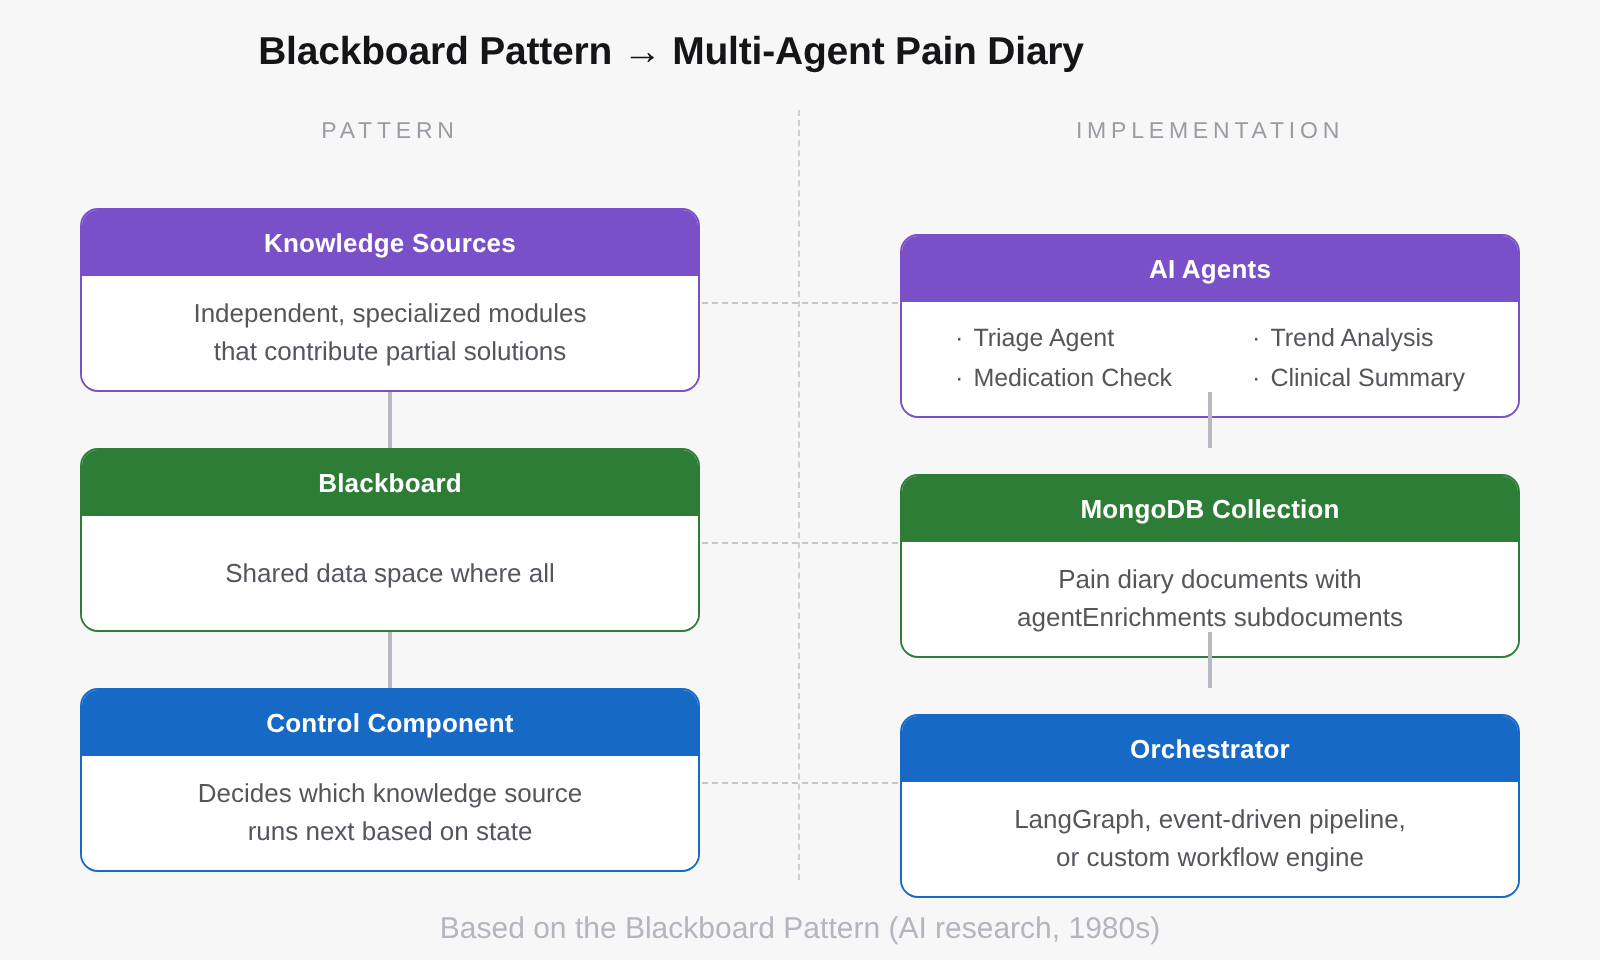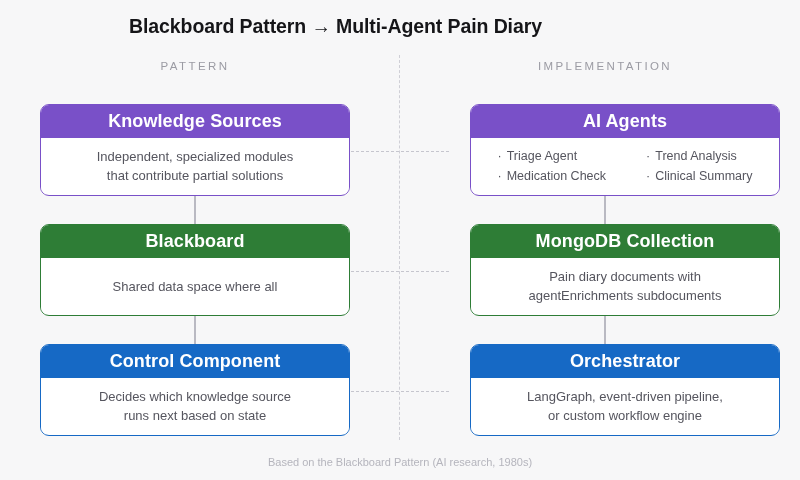--- a/index.html
+++ b/index.html
@@ -70,21 +70,21 @@
     border: 1.6px solid #7950c8;
   }
   .card.green { border-color: #2e7d36; }
   .card.blue  { border-color: #1669c5; }
 
   .card-head {
     height: 33px;
     line-height: 33px;
     text-align: center;
     color: #ffffff;
-    font-size: 18px;
+    font-size: 13px;
     font-weight: bold;
     background: #7950c8;
     letter-spacing: 0.1px;
   }
   .card.green .card-head { background: #2e7d36; }
   .card.blue  .card-head { background: #1669c5; }
 
   .card-body {
     height: 56px;
     display: flex;
@@ -121,21 +121,21 @@
     line-height: 20px;
     white-space: nowrap;
   }
   .bullet .dot { margin-right: 5px; }
 
   
   .r1 { top: 104px; }
   .r2 { top: 224px; }
   .r3 { top: 344px; }
   .cl { left: 40px; }
-  .cr { left: 470px; }
+  .cr { left: 450px; margin-top: 13px; }
 
   
   .v-conn {
     position: absolute;
     width: 2px;
     background: #b9b9c2;
   }
   .v-conn.a { top: 196px; height: 28px; }
   .v-conn.b { top: 316px; height: 28px; }
   .v-conn.left  { left: 194px; }
@@ -153,21 +153,21 @@
   .h-conn.h2 { top: 271px; }
   .h-conn.h3 { top: 391px; }
 
   
   .footer {
     position: absolute;
     left: 0;
     top: 456px;
     width: 800px;
     text-align: center;
-    font-size: 11px;
+    font-size: 15px;
     color: #b5b5bd;
   }
 </style>
 </head>
 <body>
 
 <div class="page">
 
   <div class="title">Blackboard Pattern → Multi-Agent Pain Diary</div>
 

